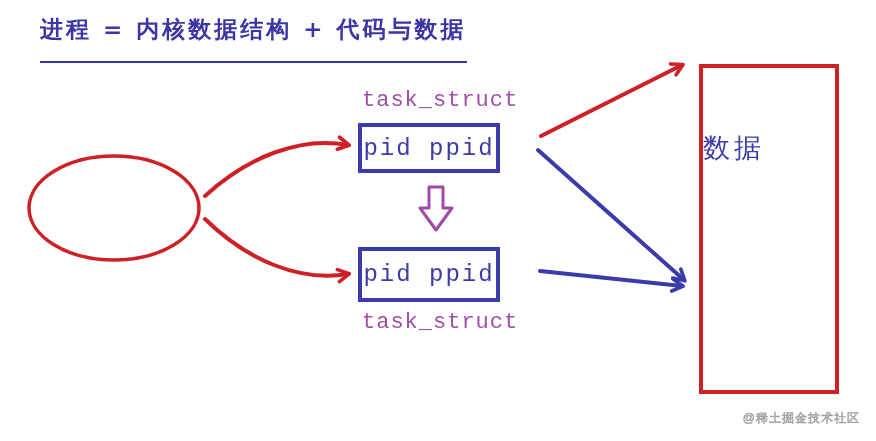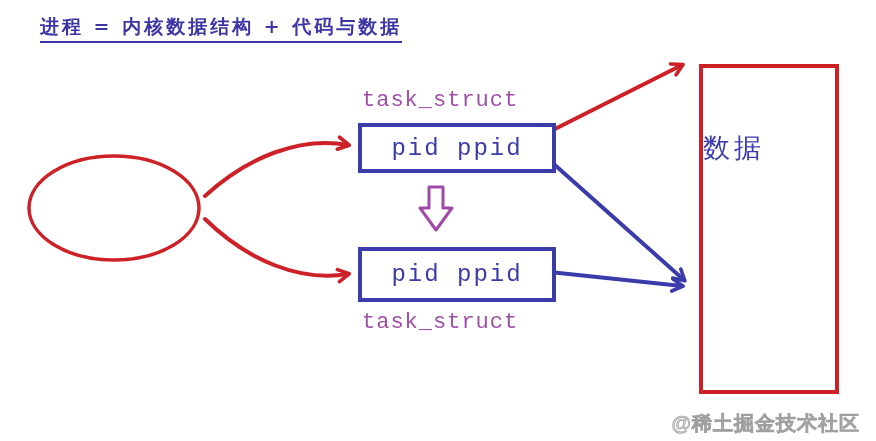--- a/index.html
+++ b/index.html
@@ -5,29 +5,29 @@
   html,body{margin:0;padding:0;background:#ffffff;}
   .canvas{
     position:relative;width:876px;height:441px;background:#ffffff;
     font-family:"Liberation Sans",sans-serif;overflow:hidden;
   }
   .abs{position:absolute;}
   
   .title{
     left:40px;top:14px;
     font-family:"DejaVu Serif",serif;
-    font-weight:bold;font-size:19px;letter-spacing:3px;
-    color:#3c35a5;border-bottom:2px solid #3c35a5;padding-bottom:1px;
+    font-weight:bold;font-size:23px;letter-spacing:3px;
+    color:#3c35a5;border-bottom:2px solid #3c35a5;padding-bottom:16px;
     white-space:nowrap;
   }
   
   .layer{left:0;top:0;width:876px;height:441px;pointer-events:none;}
   
   .struct-box{
-    width:198px;height:50px;border:4px solid #3b3caa;box-sizing:border-box;
+    width:142px;height:50px;border:4px solid #3b3caa;box-sizing:border-box;
     display:flex;align-items:center;justify-content:center;background:#ffffff;
   }
   .struct-box .fields{
     font-family:"Liberation Mono","DejaVu Sans Mono",monospace;
     font-size:24px;color:#3b3caa;letter-spacing:2px;white-space:nowrap;
   }
   .struct-caption{
     font-family:"Liberation Mono","DejaVu Sans Mono",monospace;
     font-size:22px;color:#a04fa8;letter-spacing:1px;white-space:nowrap;
   }
@@ -45,24 +45,23 @@
   .mem-section{
     display:flex;align-items:center;justify-content:center;
     font-family:"DejaVu Serif",serif;font-size:27px;color:#3b3caa;
     letter-spacing:4px;
   }
   .mem-data{height:160px;}
   .mem-code{flex:1;border-top:3px solid #3b3caa;}
   
   .watermark{
     right:16px;top:410px;
-    font-size:20px;letter-spacing:1px;color:#cfcfcf;
+    font-size:12px;letter-spacing:1px;color:#cfcfcf;
     -webkit-text-stroke:0.6px #9f9f9f;
     white-space:nowrap;
-    font-weight:bold;
   }
 </style>
 </head>
 <body>
 
 <div class="canvas">
 
   <svg class="abs layer" viewBox="0 0 876 441">
     <defs>
       <marker id="mr" viewBox="0 0 14 14" refX="10" refY="7" markerWidth="17" markerHeight="17" orient="auto" markerUnits="userSpaceOnUse">

